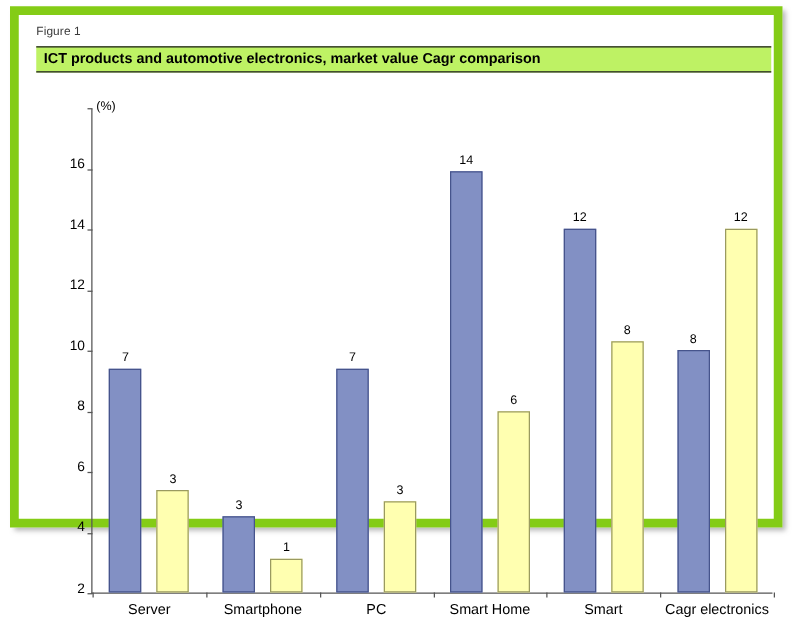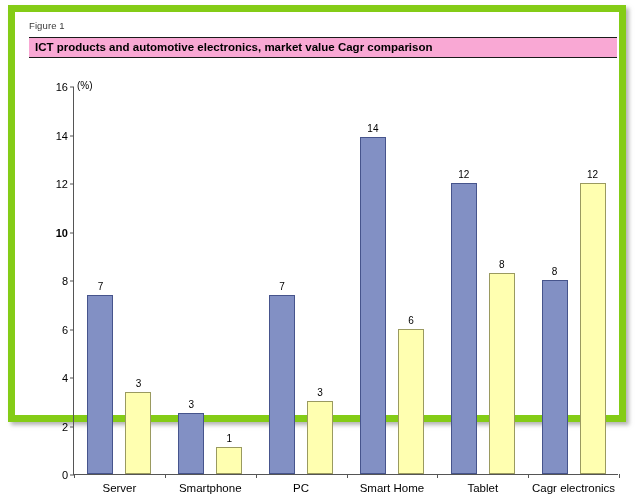--- a/index.html
+++ b/index.html
@@ -38,21 +38,21 @@
     font-size: 9.5px;
     color: #3a3a3a;
     letter-spacing: 0.1px;
   }
   #title-bar {
     position: absolute;
     left: 14px;
     top: 25px;
     width: 588px;
     height: 21px;
-    background: #f9a8d4;
+    background: #bef264;
     border-top: 1px solid #1a1a1a;
     border-bottom: 1px solid #1a1a1a;
     box-sizing: border-box;
   }
   #title-text {
     position: absolute;
     left: 6px;
     top: 3px;
     font-size: 11.5px;
     font-weight: bold;
@@ -85,20 +85,21 @@
     color: #000;
   }
   .ytick {
     position: absolute;
     right: 100%;
     transform: translateY(-50%);
     padding-right: 6px;
     font-size: 11px;
     color: #000;
     white-space: nowrap;
+    margin-top: 44px;
   }
   .ytick-mark {
     position: absolute;
     left: -4px;
     width: 4px;
     height: 1px;
     background: #555;
     transform: translateY(-0.5px);
   }
   
@@ -196,21 +197,21 @@
             <div class="ytick" style="top: 388px;">0</div>
             <div class="ytick-mark" style="top: 388px;"></div>
             <div class="ytick" style="top: 339.5px;">2</div>
             <div class="ytick-mark" style="top: 339.5px;"></div>
             <div class="ytick" style="top: 291px;">4</div>
             <div class="ytick-mark" style="top: 291px;"></div>
             <div class="ytick" style="top: 242.5px;">6</div>
             <div class="ytick-mark" style="top: 242.5px;"></div>
             <div class="ytick" style="top: 194px;">8</div>
             <div class="ytick-mark" style="top: 194px;"></div>
-            <div class="ytick" style="top: 145.5px; font-weight: bold;">10</div>
+            <div class="ytick" style="top: 145.5px;">10</div>
             <div class="ytick-mark" style="top: 145.5px;"></div>
             <div class="ytick" style="top: 97px;">12</div>
             <div class="ytick-mark" style="top: 97px;"></div>
             <div class="ytick" style="top: 48.5px;">14</div>
             <div class="ytick-mark" style="top: 48.5px;"></div>
             <div class="ytick" style="top: 0px;">16</div>
             <div class="ytick-mark" style="top: 0px;"></div>
           </div>
         <div id="groups">
             <div class="xtick-mark" style="left: 90.8333px;"></div>
@@ -254,21 +255,21 @@
               <div class="xlabel">Smart Home</div>
             </div>
             <div class="xtick-mark" style="left: 454.167px;"></div>
             <div class="group" style="left: 363.333px; width: 90.8333px;">
               <div class="bar s1" style="left: 13.4167px; height: 291px;">
                 <div class="bar-label">12</div>
               </div>
               <div class="bar s2" style="left: 51.4167px; height: 201.275px;">
                 <div class="bar-label">8</div>
               </div>
-              <div class="xlabel">Tablet</div>
+              <div class="xlabel">Smart</div>
             </div>
             <div class="xtick-mark" style="left: 545px;"></div>
             <div class="group" style="left: 454.167px; width: 90.8333px;">
               <div class="bar s1" style="left: 13.4167px; height: 194px;">
                 <div class="bar-label">8</div>
               </div>
               <div class="bar s2" style="left: 51.4167px; height: 291px;">
                 <div class="bar-label">12</div>
               </div>
               <div class="xlabel">Cagr electronics</div>

